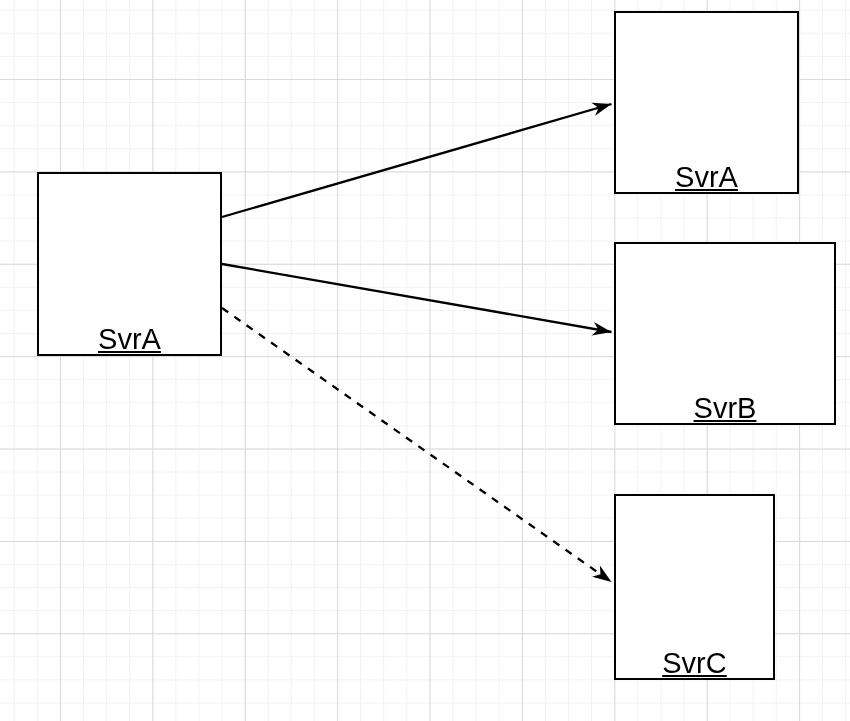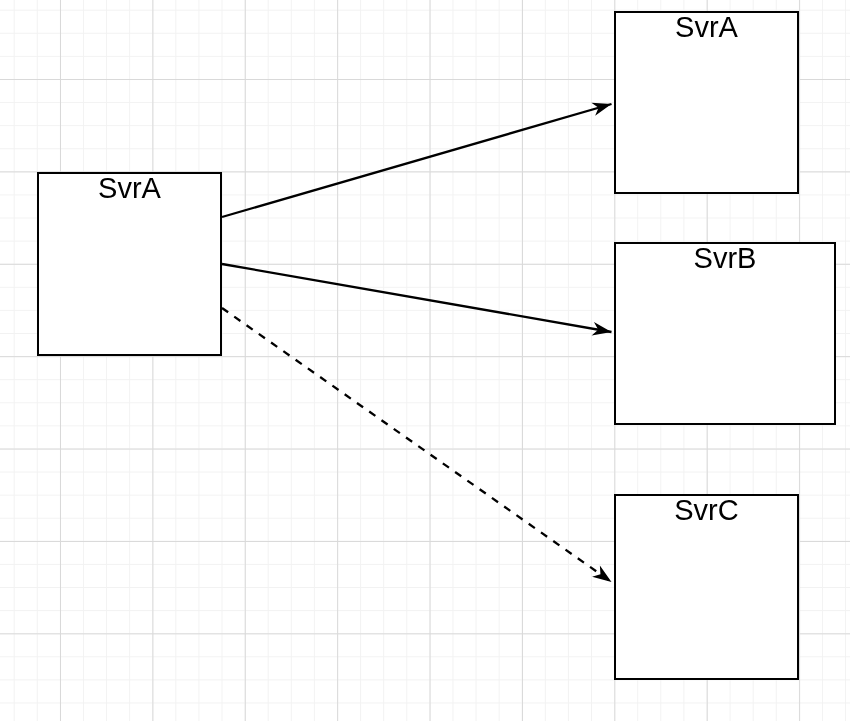--- a/index.html
+++ b/index.html
@@ -46,22 +46,23 @@
   }
   .edge.dashed {
     stroke-dasharray: 7.5 7.5;
   }
   .node {
     position: absolute;
     box-sizing: border-box;
     background: #ffffff;
     border: 2.5px solid #000000;
     display: flex;
-    align-items: flex-start;
+    align-items: flex-end;
     justify-content: center;
+    text-decoration: underline;
   }
   .node-label {
     font-size: 29px;
     color: #000000;
     line-height: 1;
     white-space: nowrap;
     user-select: none;
   }
 </style>
 </head>
@@ -83,17 +84,17 @@
   <div id="nodes-group">
       <div class="node" style="left: 37px; top: 172px; width: 185px; height: 184px; background: rgb(255, 255, 255); border-color: rgb(0, 0, 0);">
         <span class="node-label" style="color: rgb(0, 0, 0);">SvrA</span>
       </div>
       <div class="node" style="left: 614px; top: 11px; width: 185px; height: 183px; background: rgb(255, 255, 255); border-color: rgb(0, 0, 0);">
         <span class="node-label" style="color: rgb(0, 0, 0);">SvrA</span>
       </div>
       <div class="node" style="left: 614px; top: 242px; width: 222px; height: 183px; background: rgb(255, 255, 255); border-color: rgb(0, 0, 0);">
         <span class="node-label" style="color: rgb(0, 0, 0);">SvrB</span>
       </div>
-      <div class="node" style="left: 614px; top: 494px; width: 185px; height: 186px; background: rgb(255, 255, 255); border-color: rgb(0, 0, 0);">
+      <div class="node" style="left: 614px; top: 494px; width: 161px; height: 186px; background: rgb(255, 255, 255); border-color: rgb(0, 0, 0);">
         <span class="node-label" style="color: rgb(0, 0, 0);">SvrC</span>
       </div>
     </div>
 </div>
 
 </body></html>

